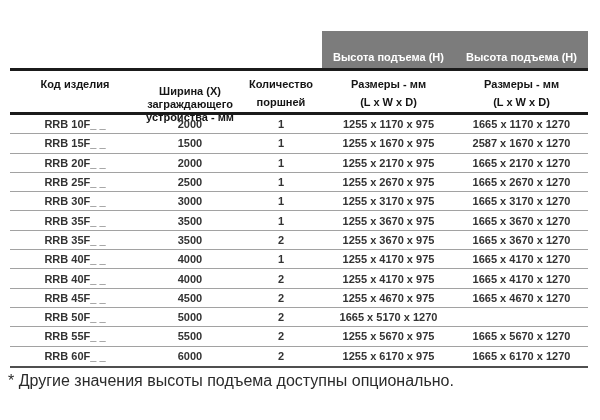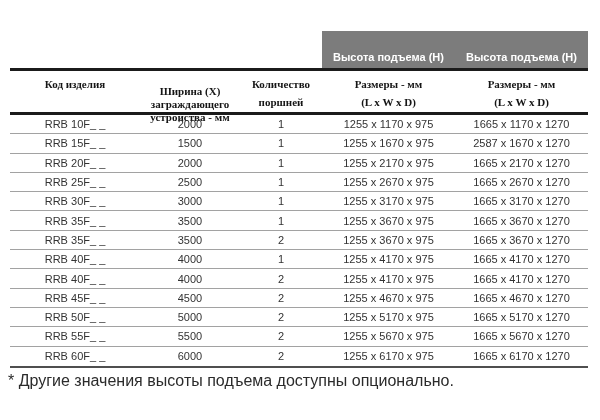--- a/index.html
+++ b/index.html
@@ -41,21 +41,20 @@
   }
   .rule-top { top: 68px; }
   .rule-mid { top: 112px; }
 
   
   .head-row {
     position: absolute;
     left: 10px; top: 71px;
     width: 578px; height: 42px;
     display: flex;
-    font-family: Liberation Serif, serif;
   }
   .head-cell {
     text-align: center;
     font-weight: bold;
     font-size: 11px;
     color: var(--header-text, #151515);
     white-space: pre-line;
     padding-top: 4px;
     line-height: 18px;
   }
@@ -66,20 +65,21 @@
   .c2 { width: 82px;  }
   .c3 { width: 133px; }
   .c4 { width: 133px; }
 
   
   .table-body {
     position: absolute;
     left: 10px; top: 115px;
     width: 578px;
     border-bottom: 2px solid var(--bottom-rule, #4f4f4f);
+    font-weight: bold;
   }
   .row {
     display: flex;
     height: 19.3px;
     align-items: center;
     border-bottom: 1px solid var(--row-rule, #a2a2a2);
   }
   .row:last-child { border-bottom: none; }
   .cell {
     font-size: 11px;
@@ -190,21 +190,20 @@
         <div class="cell c0">RRB 45F_ _</div>
         <div class="cell c1">4500</div>
         <div class="cell c2">2</div>
         <div class="cell c3">1255 x 4670 x 975</div>
         <div class="cell c4">1665 x 4670 x 1270</div>
       </div>
       <div class="row">
         <div class="cell c0">RRB 50F_ _</div>
         <div class="cell c1">5000</div>
         <div class="cell c2">2</div>
-        <div class="cell c3">1255 x 5170 x 975</div>
         <div class="cell c4">1665 x 5170 x 1270</div>
       </div>
       <div class="row">
         <div class="cell c0">RRB 55F_ _</div>
         <div class="cell c1">5500</div>
         <div class="cell c2">2</div>
         <div class="cell c3">1255 x 5670 x 975</div>
         <div class="cell c4">1665 x 5670 x 1270</div>
       </div>
       <div class="row">

